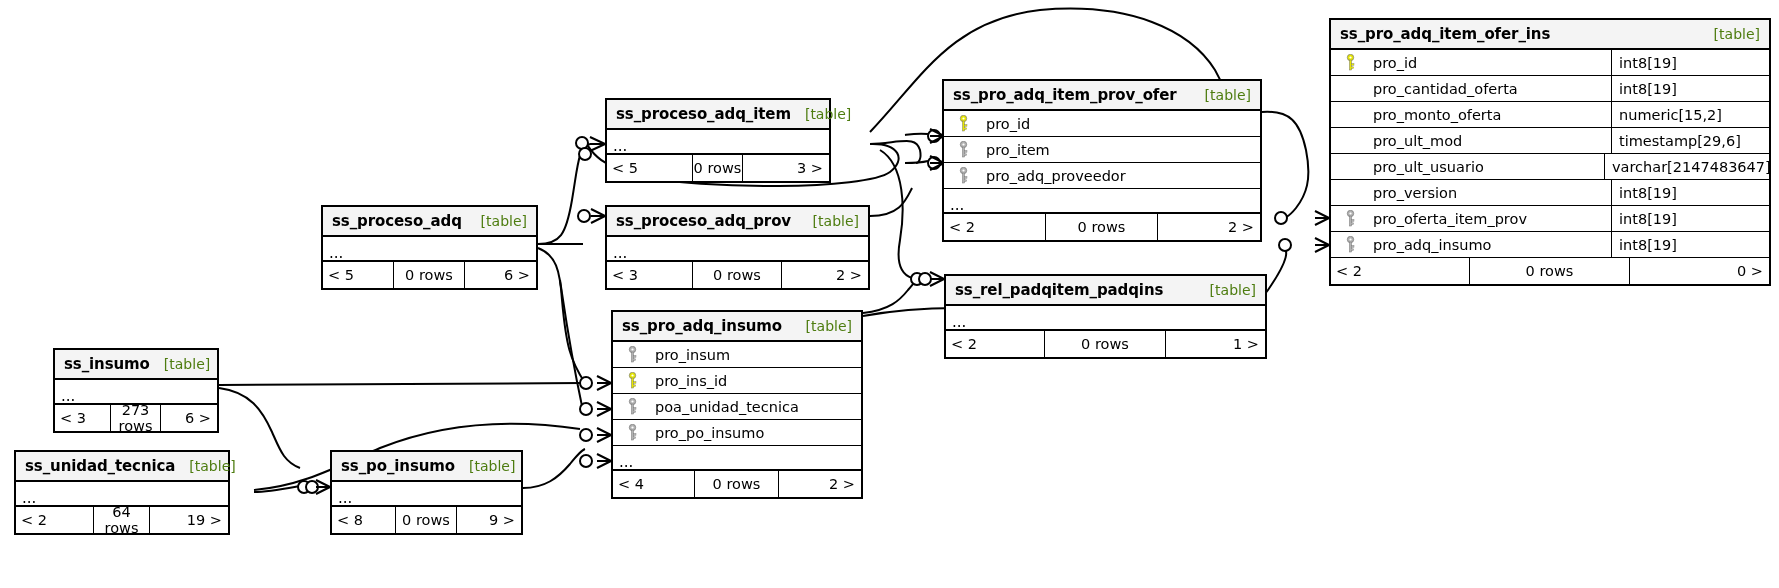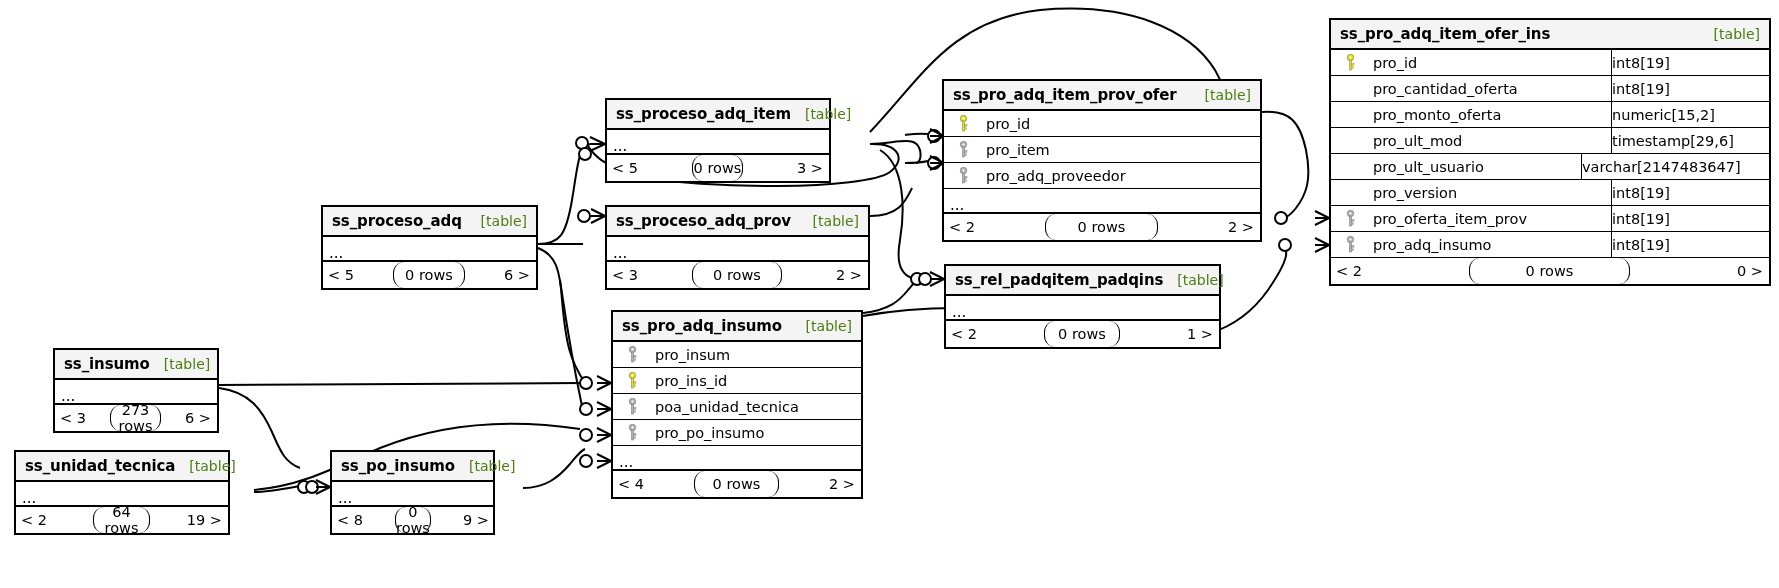--- a/index.html
+++ b/index.html
@@ -51,40 +51,41 @@
   .keycell{
     width:26px;min-width:26px;
     display:flex;align-items:center;justify-content:center;
   }
   .col-name{padding-left:10px;white-space:nowrap;}
   .col-type{
     margin-left:auto;
     border-left:1px solid #000;
     height:100%;
     display:flex;align-items:center;
+    padding-left:7px;
     box-sizing:border-box;
     white-space:nowrap;
   }
   .ellipsis-row{
     height:25px;
     display:flex;align-items:flex-end;
     padding-left:6px;
     font-size:15px;
     box-sizing:border-box;
     border-bottom:2px solid #000;
     line-height:14px;
   }
   .foot-row{
     height:26px;
     display:flex;align-items:center;
     font-size:14.5px;
     box-sizing:border-box;
   }
   .foot-l{flex:0 0 auto;padding-left:5px;text-align:left;}
-  .foot-c{flex:1 1 auto;text-align:center;border-left:1px solid #000;border-right:1px solid #000;height:100%;display:flex;align-items:center;justify-content:center;border-radius:11px;}
+  .foot-c{flex:1 1 auto;text-align:center;border-left:1px solid #000;border-right:1px solid #000;height:100%;display:flex;align-items:center;justify-content:center;}
   .foot-r{flex:0 0 auto;padding-right:6px;text-align:right;}
 
   .credit{
     position:absolute;
     left:17px;top:490px;
     font-size:15px;
   }
   svg.keyicon{display:block;}
 </style>
 </head>
@@ -250,21 +251,21 @@
           </span>
           <span class="col-name">pro_adq_proveedor</span>
         </div>
         <div class="ellipsis-row">...</div>
         <div class="foot-row">
           <span class="foot-l" style="width:96px">&lt; 2</span>
           <span class="foot-c">0 rows</span>
           <span class="foot-r" style="width:96px">2 &gt;</span>
         </div>
       </div>
-      <div class="table-box" style="left: 944px; top: 264px; width: 277px;">
+      <div class="table-box" style="left: 944px; top: 274px; width: 323px;">
         <div class="tbl-head">
           <span class="tbl-name">ss_rel_padqitem_padqins</span>
           <span class="tbl-tag">[table]</span>
         </div>
         <div class="ellipsis-row">...</div>
         <div class="foot-row">
           <span class="foot-l" style="width:93px">&lt; 2</span>
           <span class="foot-c">0 rows</span>
           <span class="foot-r" style="width:93px">1 &gt;</span>
         </div>
@@ -346,21 +347,21 @@
           <span class="tbl-name">ss_unidad_tecnica</span>
           <span class="tbl-tag">[table]</span>
         </div>
         <div class="ellipsis-row">...</div>
         <div class="foot-row">
           <span class="foot-l" style="width:72px">&lt; 2</span>
           <span class="foot-c">64 rows</span>
           <span class="foot-r" style="width:72px">19 &gt;</span>
         </div>
       </div>
-      <div class="table-box" style="left: 330px; top: 450px; width: 165px;">
+      <div class="table-box" style="left: 330px; top: 450px; width: 193px;">
         <div class="tbl-head">
           <span class="tbl-name">ss_po_insumo</span>
           <span class="tbl-tag">[table]</span>
         </div>
         <div class="ellipsis-row">...</div>
         <div class="foot-row">
           <span class="foot-l" style="width:58px">&lt; 8</span>
           <span class="foot-c">0 rows</span>
           <span class="foot-r" style="width:58px">9 &gt;</span>
         </div>
@@ -394,21 +395,21 @@
           <span class="col-type" style="width:158px">numeric[15,2]</span>
         </div>
         <div class="col-row">
           <span class="keycell"></span>
           <span class="col-name">pro_ult_mod</span>
           <span class="col-type" style="width:158px">timestamp[29,6]</span>
         </div>
         <div class="col-row">
           <span class="keycell"></span>
           <span class="col-name">pro_ult_usuario</span>
-          <span class="col-type" style="width:188px">varchar[2147483647]</span>
+          <span class="col-type" style="width:165px">varchar[2147483647]</span>
         </div>
         <div class="col-row">
           <span class="keycell"></span>
           <span class="col-name">pro_version</span>
           <span class="col-type" style="width:158px">int8[19]</span>
         </div>
         <div class="col-row">
           <span class="keycell">
             <svg class="keyicon" width="11" height="17" viewBox="0 0 11 17">
               <circle cx="5.5" cy="3.5" r="3.2" fill="#b3b3b3" stroke="#777" stroke-width="0.7"></circle>

